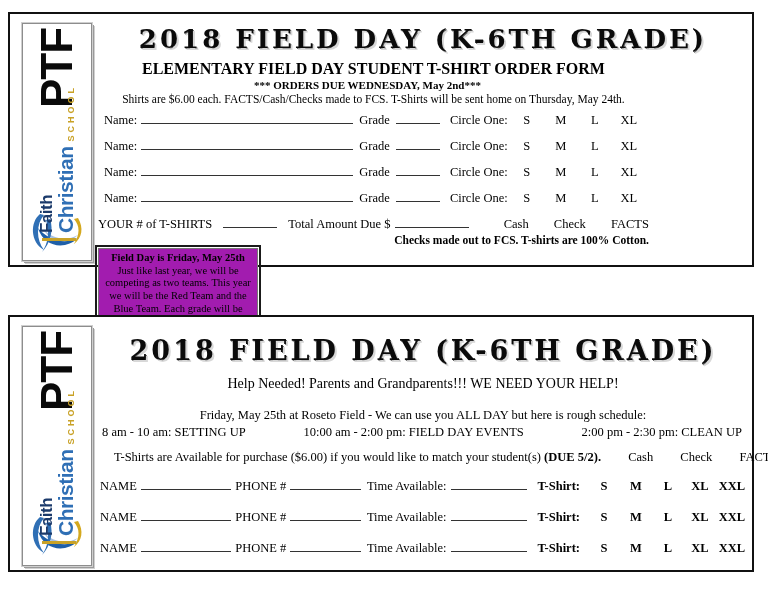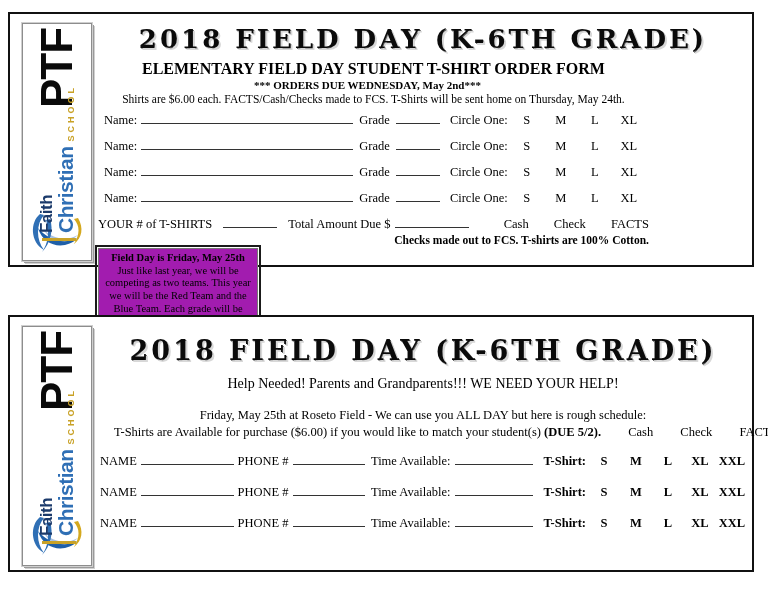--- a/index.html
+++ b/index.html
@@ -230,21 +230,21 @@
   .signup-row{
     display:flex;
     align-items:baseline;
     font-size:12.5px;
     margin:0 0 14px 2px;
     white-space:nowrap;
   }
   .blank-n{width:100px;margin:0 4px 0 4px;}
   .blank-p{width:78px;margin:0 6px 0 4px;}
   .blank-t{width:84px;margin:0 10px 0 5px;}
-  .tshirt-lbl{font-weight:bold;margin-right:2px;}
+  .tshirt-lbl{font-weight:bold;margin-right:8px;}
   .sizes2{display:flex;font-weight:bold;}
   .sizes2 span{display:inline-block;min-width:32px;text-align:center;}
 </style>
 </head>
 <body>
 
 <div class="page">
 
   <div class="form" id="form-one">
 
@@ -381,20 +381,25 @@
       </div>
     </div>
 
     <div class="body-area">
       <div class="display-title">2018 FIELD DAY (K-6TH GRADE)</div>
 
       <div class="f2-head">Help Needed! Parents and Grandparents!!! WE NEED YOUR HELP!</div>
 
       <div class="f2-line">Friday, May 25th at Roseto Field    - We can use you ALL DAY but here is  rough schedule:</div>
 
+      <div class="f2-sched">
+        <span>8 am - 10 am: SETTING UP</span>
+        <span>10:00 am - 2:00 pm: FIELD DAY EVENTS</span>
+        <span>2:00 pm - 2:30 pm: CLEAN UP</span>
+      </div>
 
       <div class="f2-purchase">
         <span>T-Shirts are Available for purchase ($6.00) if you would like to match your student(s)</span>
         <b>(DUE 5/2).</b>
         <span class="pay-opt">Cash</span>
         <span class="pay-opt">Check</span>
         <span class="pay-opt">FACTS</span>
       </div>
 
       <div class="signup-row">

